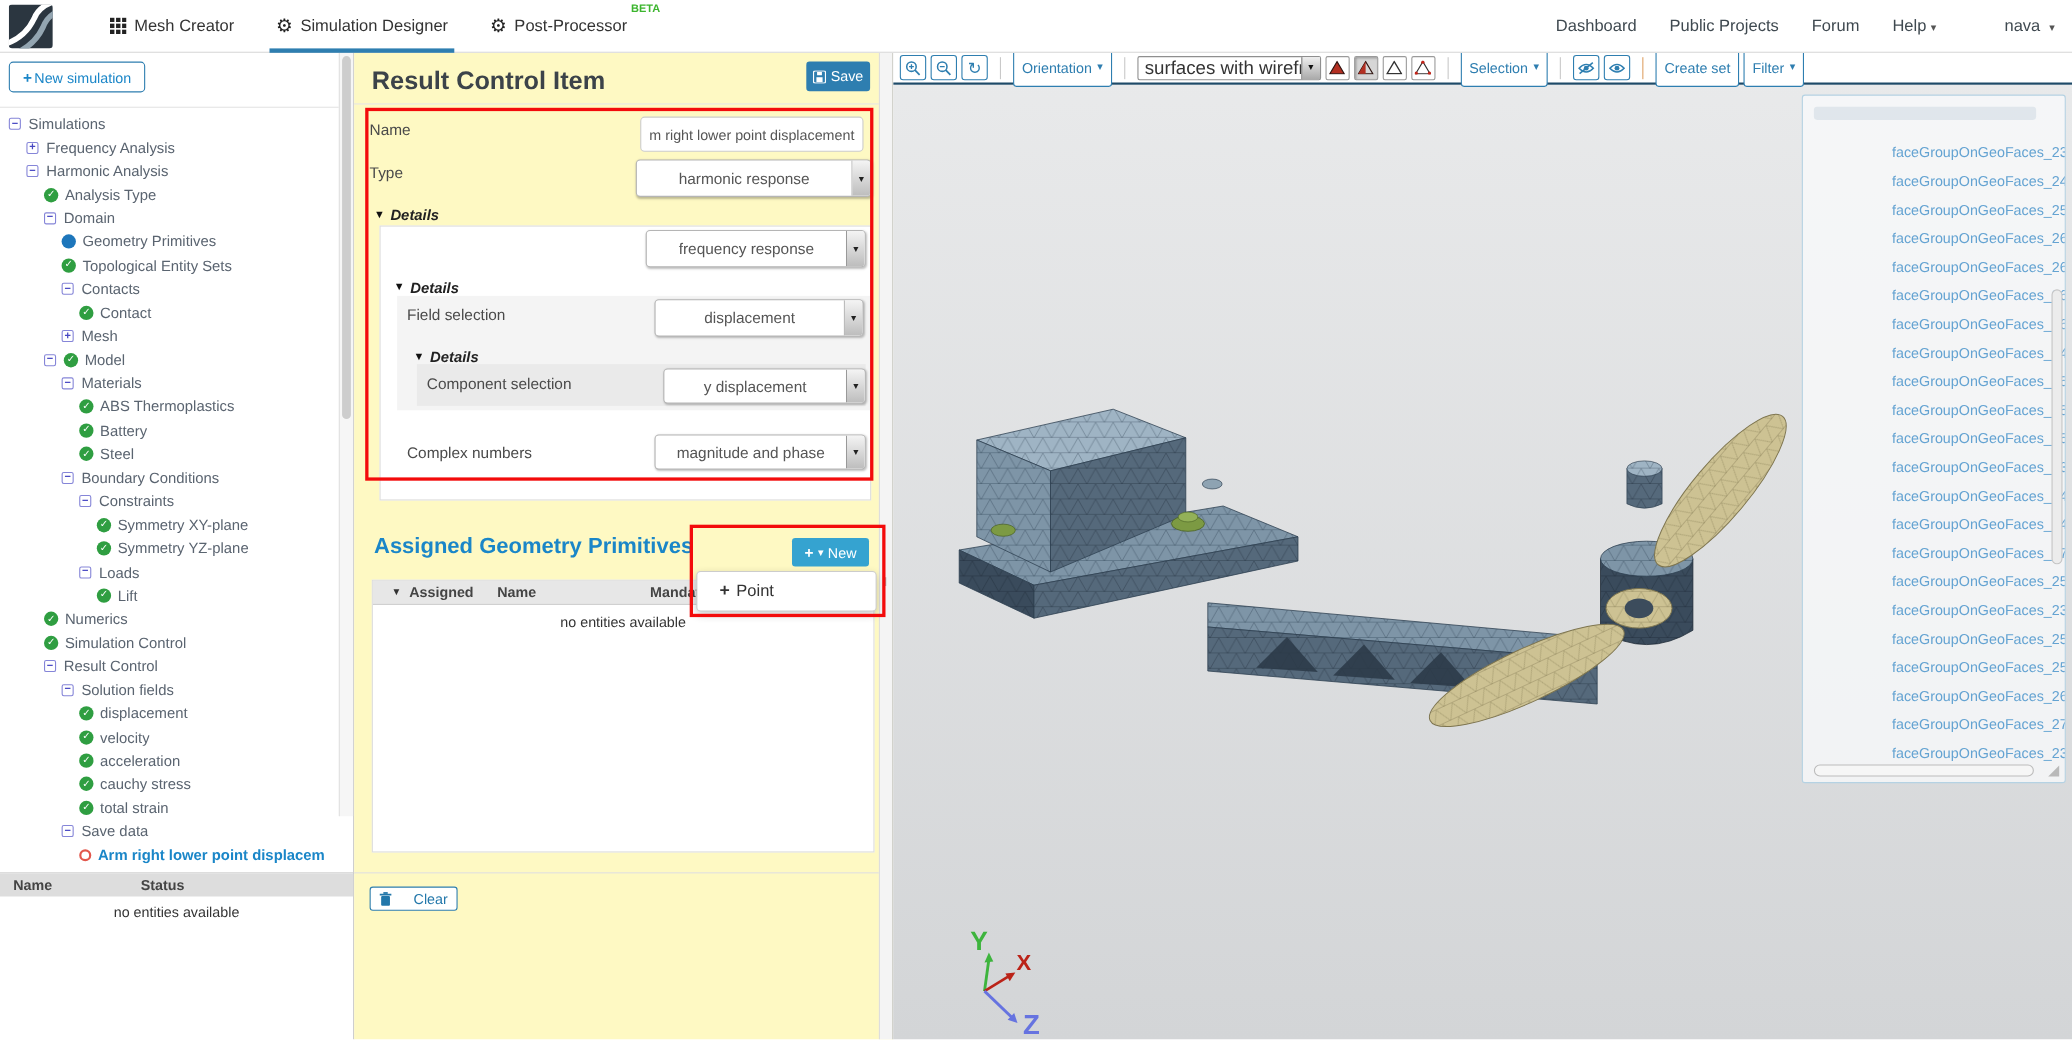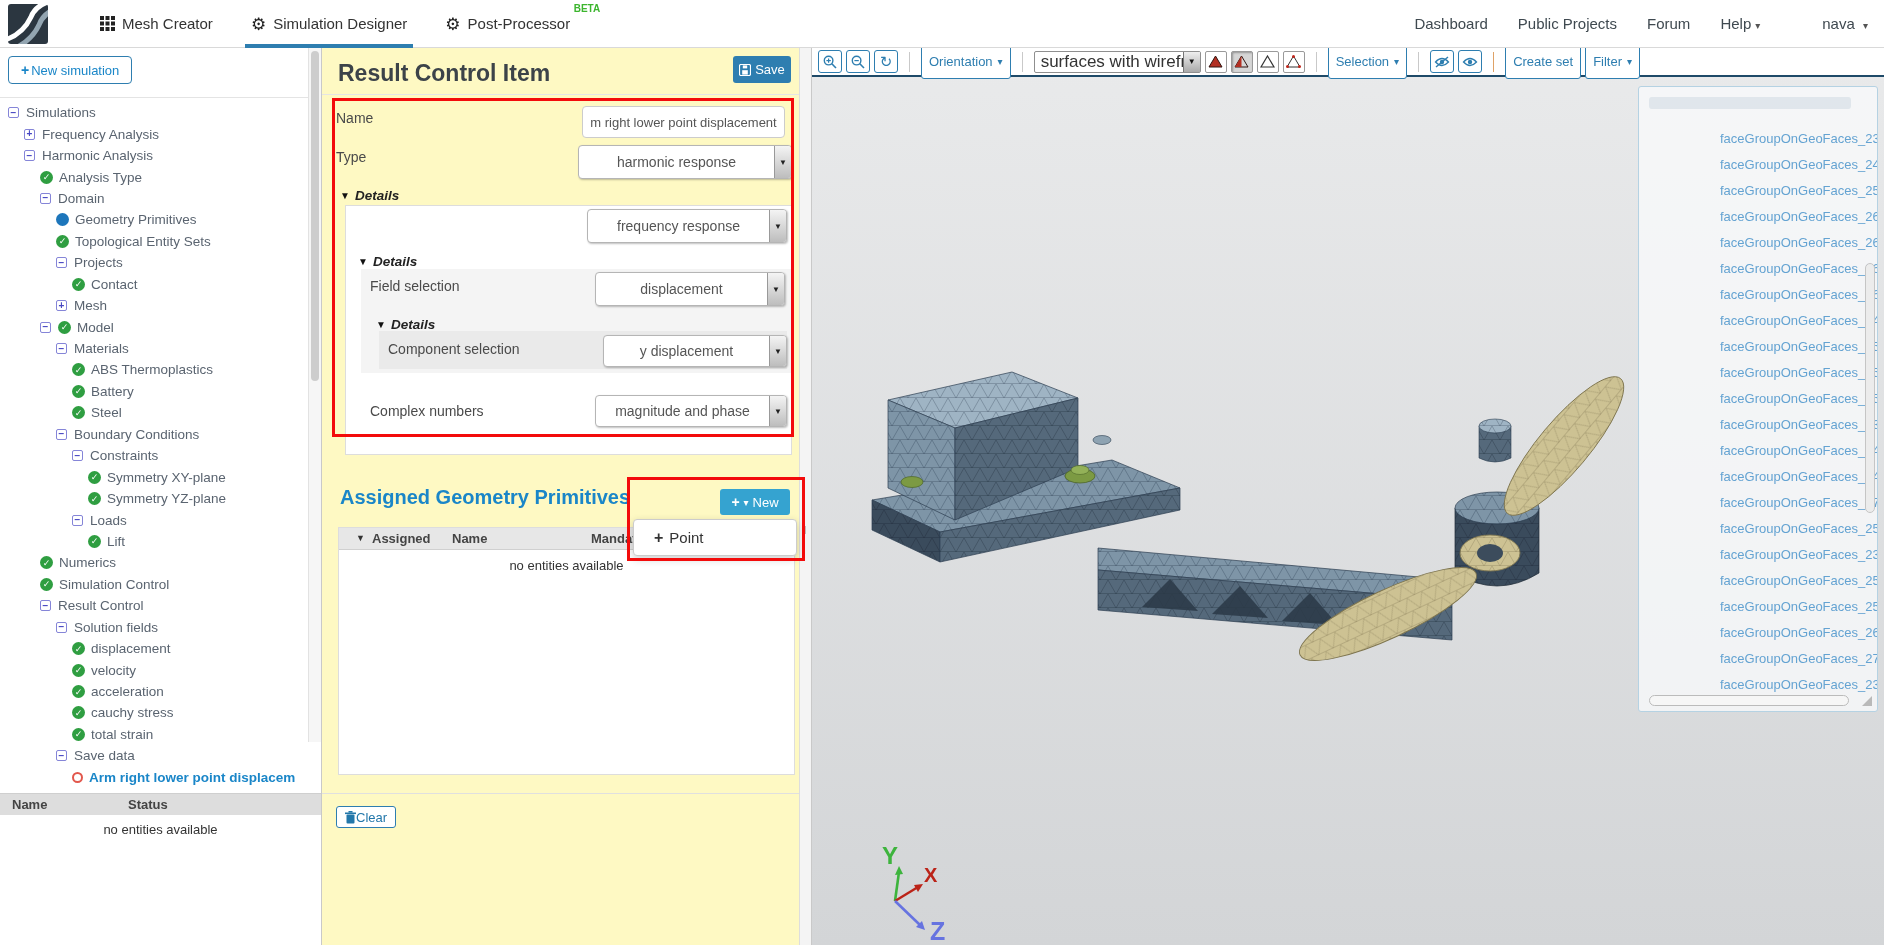--- a/index.html
+++ b/index.html
@@ -100,21 +100,21 @@
   .agp-head { height:22px; background:#e7e7e7; border-bottom:1px solid #d0d0d0; position:relative;
     font-size:13px; font-weight:bold; color:#444; }
   .agp-head .sort { position:absolute; left:17px; top:5px; font-size:9px; color:#333; }
   .agp-head .h1 { position:absolute; left:33px; top:3px; }
   .agp-head .h2 { position:absolute; left:113px; top:3px; }
   .agp-head .h3 { position:absolute; left:252px; top:3px; }
   .agp-empty { text-align:center; margin-top:8px; font-size:13px; color:#333; }
   .mp-div2 { position:absolute; top:745px; left:0; right:12px; border-top:1px solid #e0e0e0; }
   .clear-btn { position:absolute; left:14px; top:758px; height:22px; padding:0 8px;
     border:1px solid #2e7eb0; border-radius:3px; background:#fff; color:#2277aa; font-size:13px;
-    display:flex; align-items:center; gap:0; cursor:pointer; }
+    display:flex; align-items:center; gap:20px; cursor:pointer; }
   .mp-scroll { position:absolute; top:0; right:0; width:12px; bottom:0; background:#f4f4f4;
     border-left:1px solid #ddd; }
   .mp-grip { position:absolute; top:476px; left:2px; color:#999; font-size:11px; letter-spacing:-1px; }
 
   
   .viewport { flex:1; position:relative; background:linear-gradient(#e9eaeb,#d3d5d7); overflow:hidden; }
   .vp-toolbar { position:absolute; top:0; left:0; right:0; height:29px; background:#fff;
     border-bottom:2px solid #1e4a68; display:flex; align-items:center; padding-left:6px; gap:4px; z-index:20; }
   .tb-btn { height:23px; min-width:24px; border:1px solid #2e7eb0; border-radius:3px; background:#fff;
     color:#2e7eb0; font-size:13px; display:flex; align-items:center; justify-content:center;
@@ -233,21 +233,21 @@
           <div class="tree-row" style="padding-left: 56px;">
             <span class="dotc"></span>
             <span class="lbl">Geometry Primitives</span>
           </div>
           <div class="tree-row" style="padding-left: 56px;">
             <span class="chk">✓</span>
             <span class="lbl">Topological Entity Sets</span>
           </div>
           <div class="tree-row" style="padding-left: 56px;">
             <span class="tbox">−</span>
-            <span class="lbl">Projects</span>
+            <span class="lbl">Contacts</span>
           </div>
           <div class="tree-row" style="padding-left: 72px;">
             <span class="chk">✓</span>
             <span class="lbl">Contact</span>
           </div>
           <div class="tree-row" style="padding-left: 56px;">
             <span class="tbox">+</span>
             <span class="lbl">Mesh</span>
           </div>
           <div class="tree-row" style="padding-left: 40px;">

